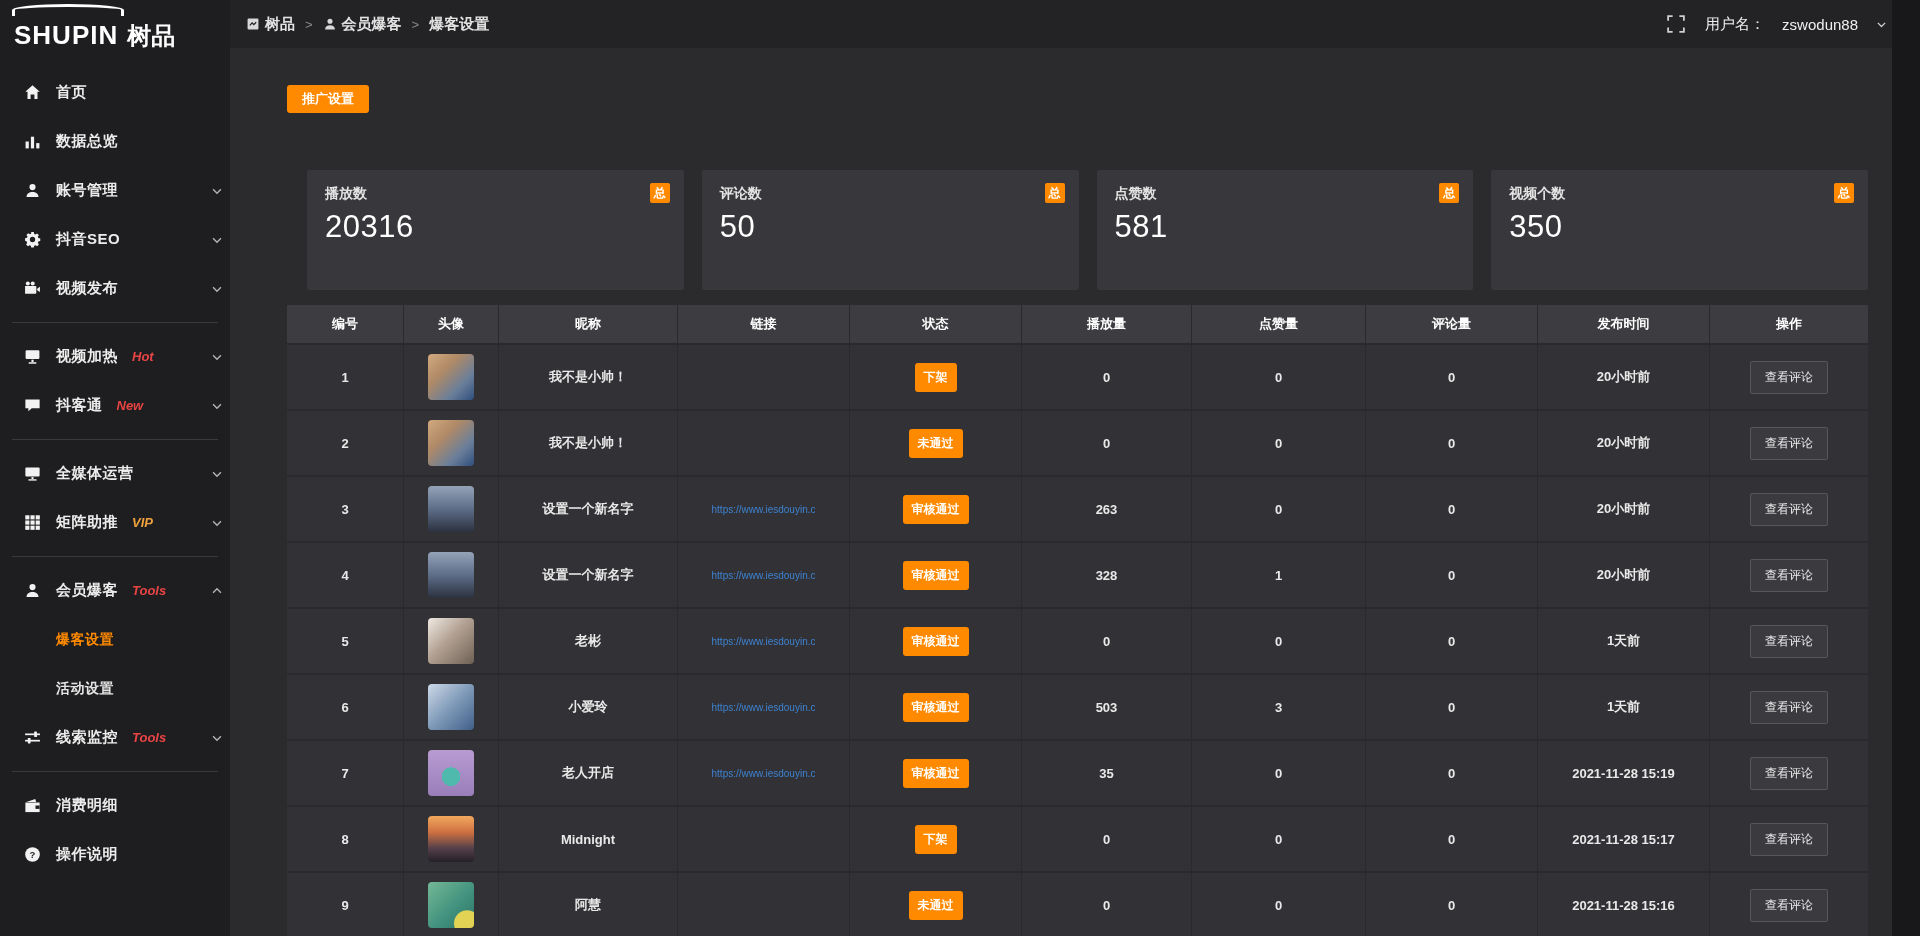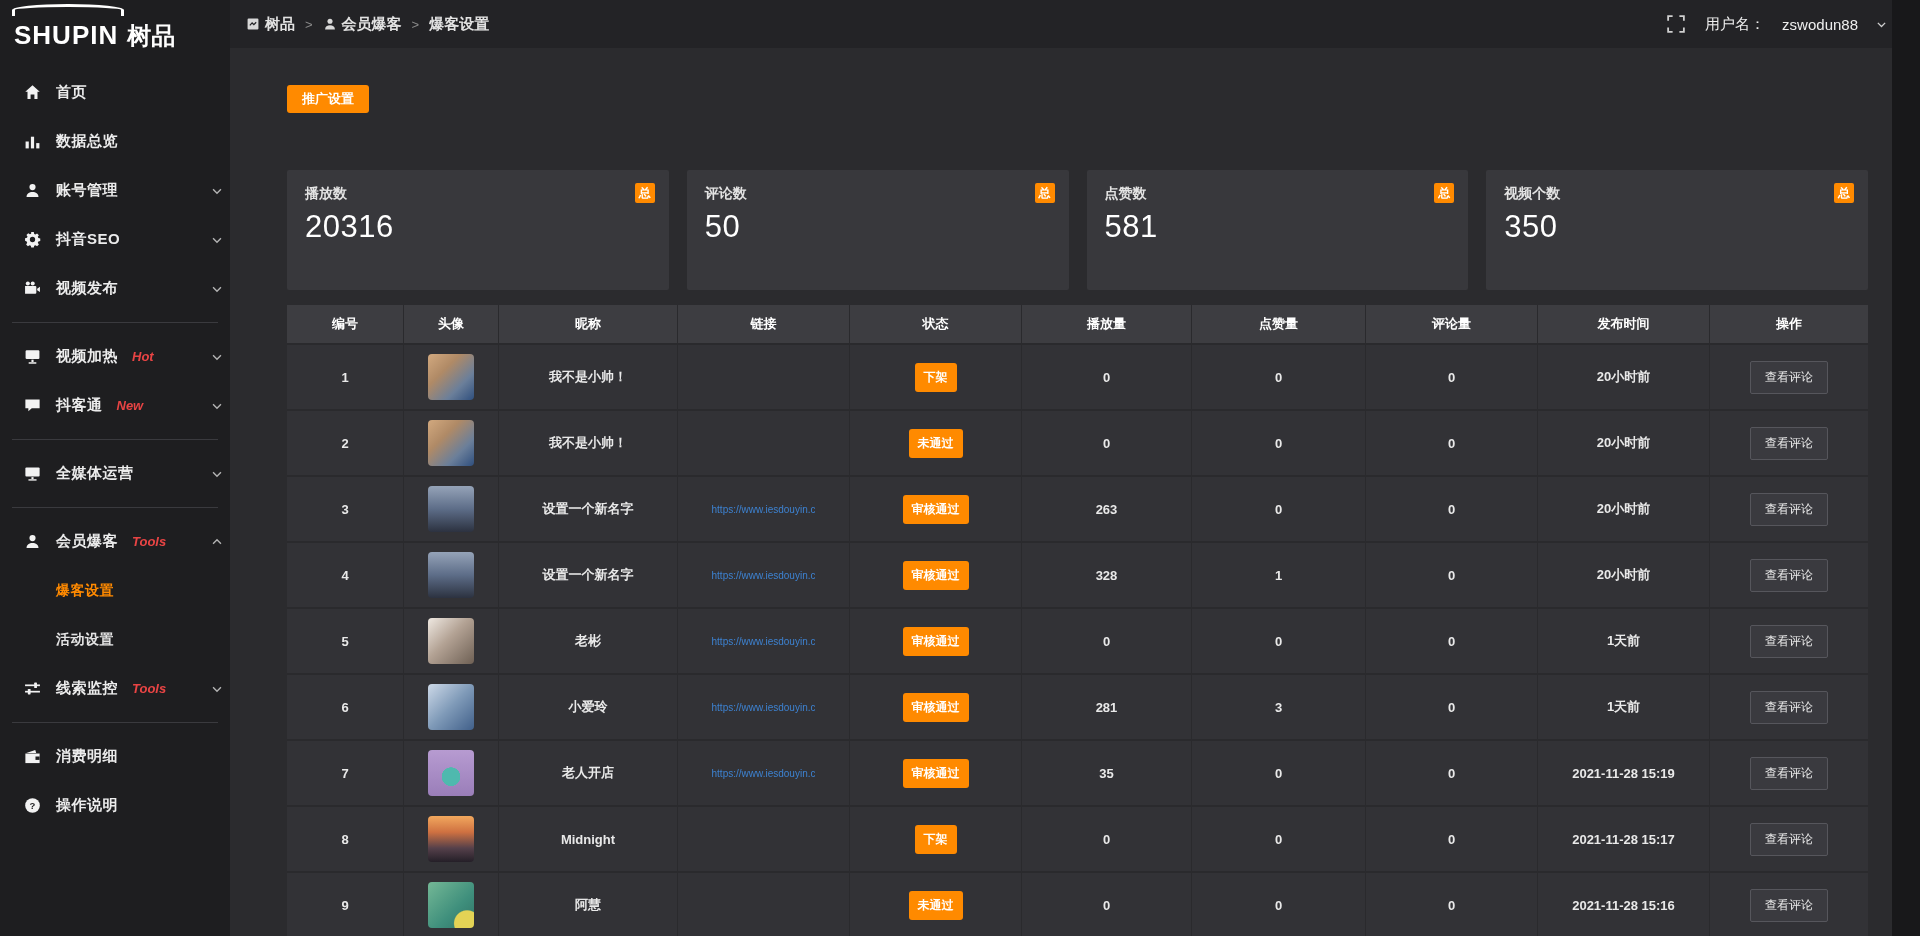--- a/index.html
+++ b/index.html
@@ -36,21 +36,21 @@
   .topbar-right { margin-left:auto; display:flex; align-items:center; gap:20px; }
   .fs-btn { width:18px; height:18px; display:inline-flex; cursor:pointer; }
   .fs-btn svg { width:18px; height:18px; stroke:#cfcfcf; fill:none; stroke-width:1.6; }
   .user-entry { display:flex; align-items:center; gap:17px; color:#eee; font-size:15px; cursor:pointer; }
   .user-entry svg { width:13px; height:13px; }
 
   
   .content { position:absolute; left:230px; top:48px; width:1690px; height:888px; padding:37px 52px 0 57px; }
   .promo-btn { display:inline-block; height:28px; line-height:28px; padding:0 15px; background:#ff8a00; color:#fff; font-size:13px; font-weight:600; border:none; border-radius:3px; cursor:pointer; font-family:inherit; }
 
-  .cards { display:flex; gap:18px; margin-top:57px; }
+  .cards { display:flex; gap:18px; margin-top:57px;margin-left:20px; }
   .card { position:relative; flex:1; height:120px; background:#38383c; border-radius:2px; padding:15px 18px; }
   .card-label { color:#e3e3e3; font-size:14px; font-weight:600; }
   .card-badge { position:absolute; top:13px; right:14px; min-width:20px; height:20px; line-height:20px; text-align:center; padding:0 3px; background:#ff8a00; color:#fff; font-size:12px; font-weight:600; border-radius:2px; }
   .card-value { margin-top:6px; color:#fff; font-size:31px; font-weight:500; letter-spacing:.5px; }
 
   
   .table { margin-top:15px; --cols:117px 95px 179px 172px 172px 170px 174px 172px 172px 158px; }
   .t-head, .t-row { display:grid; grid-template-columns:var(--cols); }
   .t-head { background:#3d3d41; }
   .t-head .t-cell { height:38px; font-size:13px; font-weight:700; color:#fff; }
@@ -174,20 +174,44 @@
         <div class="sb-divider"></div>
         <div class="sb-item">
           <span class="sb-icon">
             <svg viewBox="0 0 16 16">
               <rect x="1.3" y="2.3" width="13.4" height="8.6" rx="1"></rect>
               <rect x="7" y="11.4" width="2" height="1.8"></rect>
               <rect x="4.2" y="13.4" width="7.6" height="1.3"></rect>
             </svg>
           </span>
           <span class="sb-label">全媒体运营</span>
+          <span class="sb-chev">
+            <svg viewBox="0 0 16 16">
+              <path d="M3.5 6l4.5 4.5L12.5 6" fill="none" stroke="#b4b4b4" stroke-width="1.6"></path>
+            </svg>
+          </span>
+        </div>
+        <div class="sb-item">
+          <span class="sb-icon">
+            <svg viewBox="0 0 16 16">
+              <g>
+                <rect x="1.2" y="1.2" width="3.9" height="3.9"></rect>
+                <rect x="6.1" y="1.2" width="3.9" height="3.9"></rect>
+                <rect x="11" y="1.2" width="3.9" height="3.9"></rect>
+                <rect x="1.2" y="6.1" width="3.9" height="3.9"></rect>
+                <rect x="6.1" y="6.1" width="3.9" height="3.9"></rect>
+                <rect x="11" y="6.1" width="3.9" height="3.9"></rect>
+                <rect x="1.2" y="11" width="3.9" height="3.9"></rect>
+                <rect x="6.1" y="11" width="3.9" height="3.9"></rect>
+                <rect x="11" y="11" width="3.9" height="3.9"></rect>
+              </g>
+            </svg>
+          </span>
+          <span class="sb-label">矩阵助推</span>
+          <span class="sb-tag" style="color: rgb(240, 162, 60);">VIP</span>
           <span class="sb-chev">
             <svg viewBox="0 0 16 16">
               <path d="M3.5 6l4.5 4.5L12.5 6" fill="none" stroke="#b4b4b4" stroke-width="1.6"></path>
             </svg>
           </span>
         </div>
         <div class="sb-divider"></div>
         <div class="sb-item">
           <span class="sb-icon">
             <svg viewBox="0 0 16 16">
@@ -430,21 +454,21 @@
             <div class="t-cell">
               <div class="avatar" style="background: linear-gradient(135deg, rgb(205, 217, 232) 0%, rgb(127, 154, 184) 50%, rgb(65, 96, 138) 100%);"></div>
             </div>
             <div class="t-cell">小爱玲</div>
             <div class="t-cell">
               <a class="v-link" href="#">https://www.iesdouyin.c</a>
             </div>
             <div class="t-cell">
               <span class="status-badge">审核通过</span>
             </div>
-            <div class="t-cell">281</div>
+            <div class="t-cell">503</div>
             <div class="t-cell">3</div>
             <div class="t-cell">0</div>
             <div class="t-cell">1天前</div>
             <div class="t-cell">
               <button class="review-btn">查看评论</button>
             </div>
           </div>
           <div class="t-row">
             <div class="t-cell">7</div>
             <div class="t-cell">

